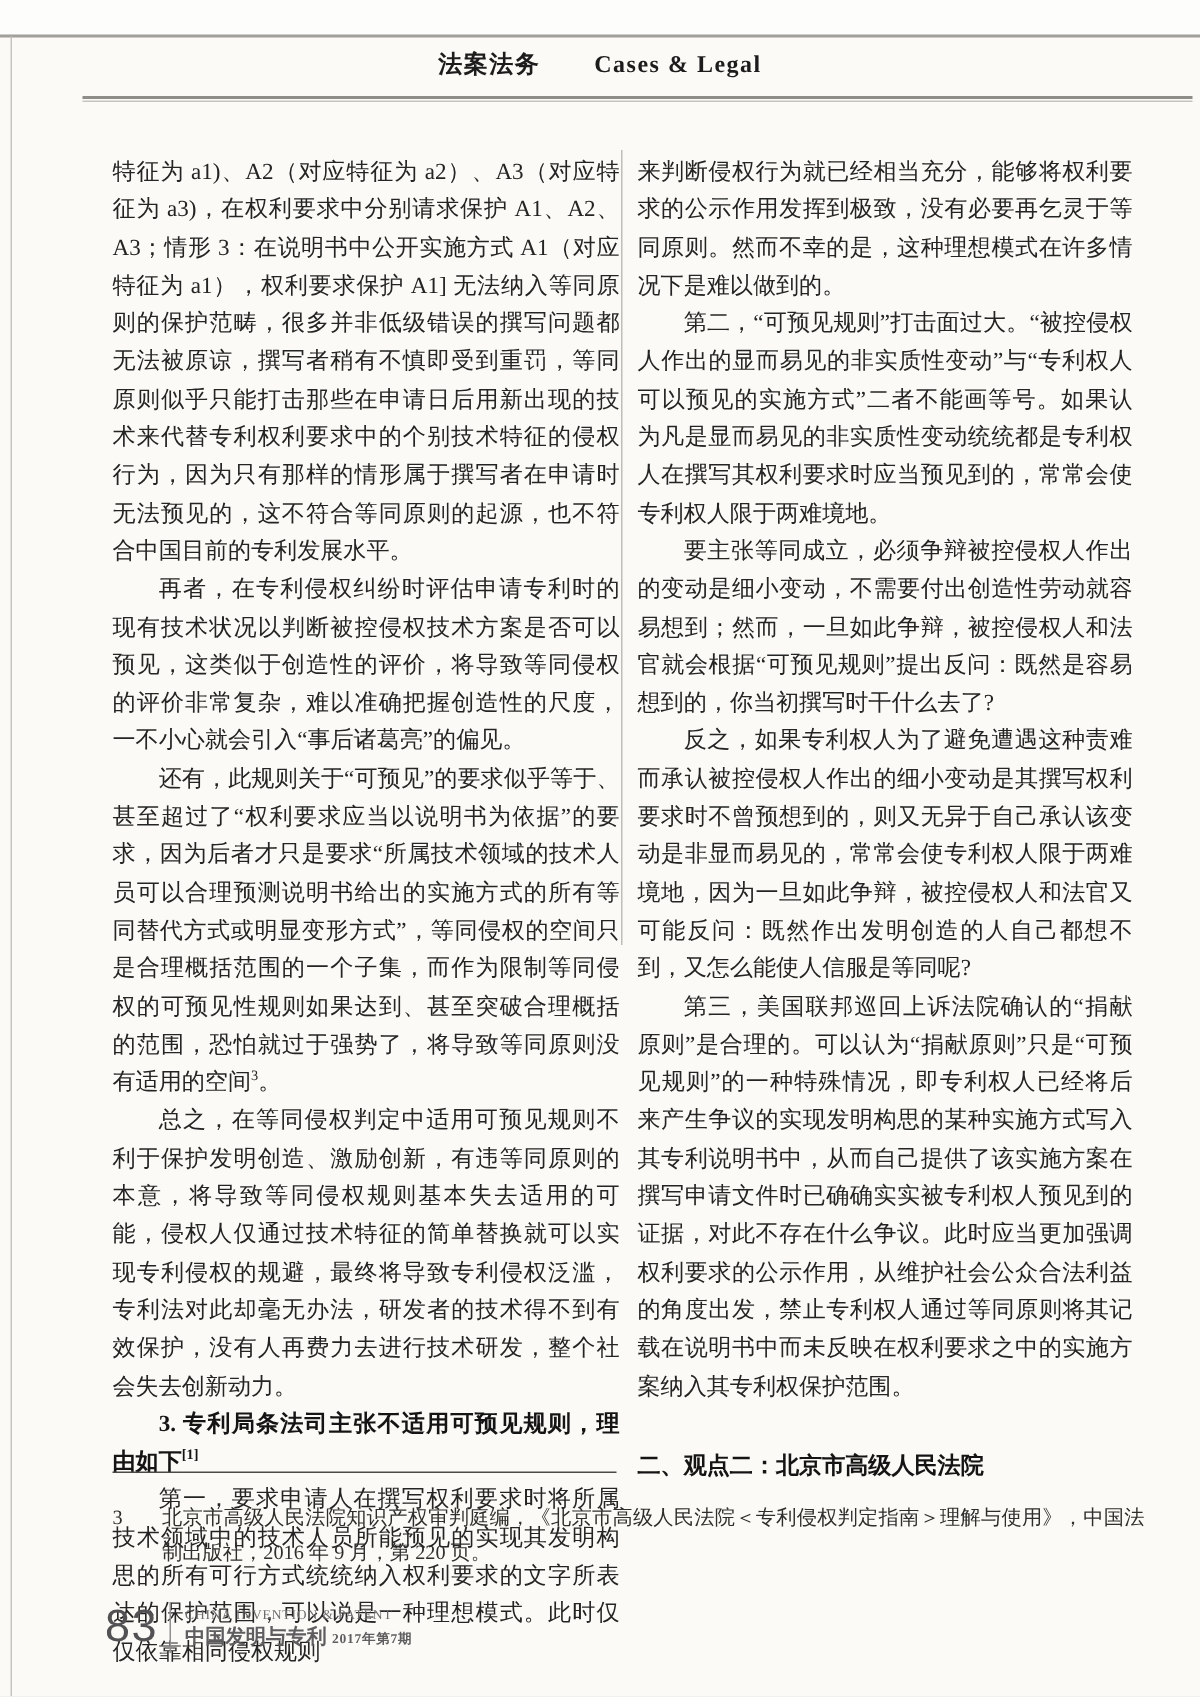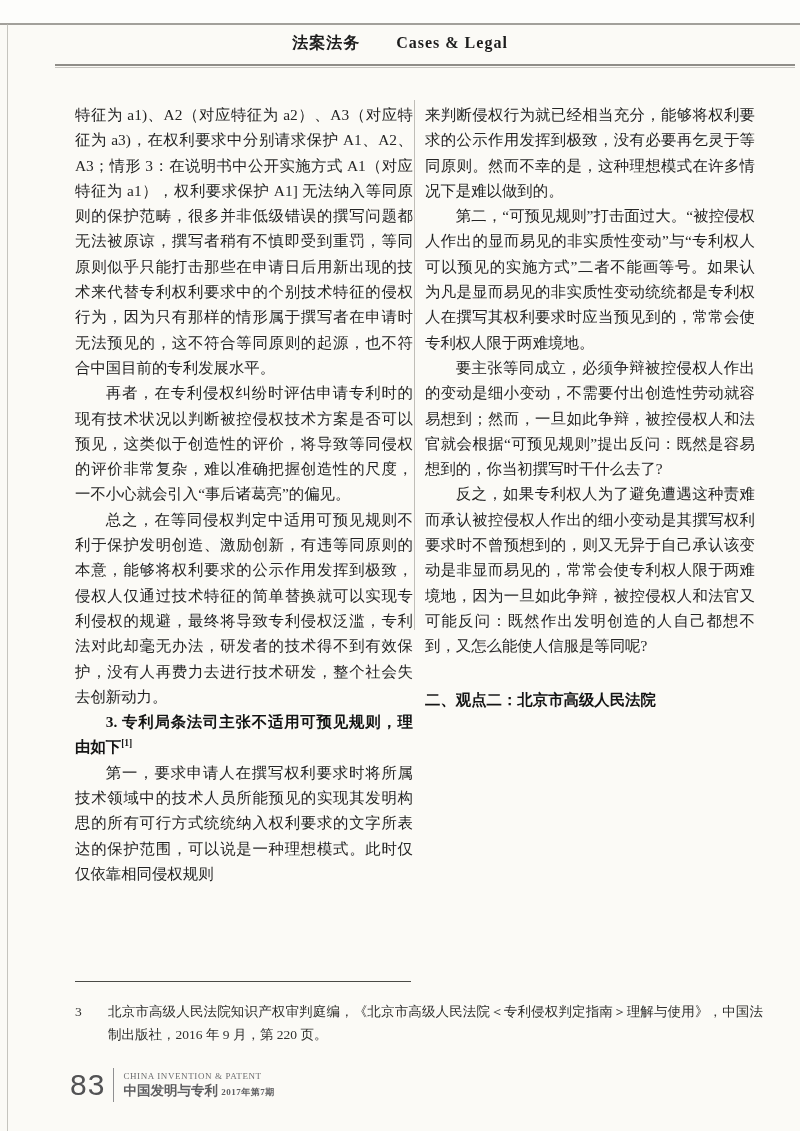--- a/index.html
+++ b/index.html
@@ -72,29 +72,31 @@
 
   <div class="header">
     <span class="cn">法案法务</span><span class="en">Cases &amp; Legal</span>
   </div>
   <div class="header-rule"></div>
 
   <div class="columns">
     <div class="col col-left" id="col-left">
         <p class="para noindent"><span>特征为 a1)、A2（对应特征为 a2）、A3（对应特征为 a3)，在权利要求中分别请求保护 A1、A2、A3；情形 3：在说明书中公开实施方式 A1（对应特征为 a1），权利要求保护 A1] 无法纳入等同原则的保护范畴，很多并非低级错误的撰写问题都无法被原谅，撰写者稍有不慎即受到重罚，等同原则似乎只能打击那些在申请日后用新出现的技术来代替专利权利要求中的个别技术特征的侵权行为，因为只有那样的情形属于撰写者在申请时无法预见的，这不符合等同原则的起源，也不符合中国目前的专利发展水平。</span></p>
         <p class="para"><span>再者，在专利侵权纠纷时评估申请专利时的现有技术状况以判断被控侵权技术方案是否可以预见，这类似于创造性的评价，将导致等同侵权的评价非常复杂，难以准确把握创造性的尺度，一不小心就会引入“事后诸葛亮”的偏见。</span></p>
-        <p class="para"><span>总之，在等同侵权判定中适用可预见规则不利于保护发明创造、激励创新，有违等同原则的本意，能够将权利要求的公示作用发挥到极致，侵权人仅通过技术特征的简单替换就可以实现专利侵权的规避，最终将导致专利侵权泛滥，专利法对此却毫无办法，研发者的技术得不到有效保护，没有人再费力去进行技术研发，整个社会失去创新动力。</span></p>
+        <p class="para"><span>还有，此规则关于“可预见”的要求似乎等于、甚至超过了“权利要求应当以说明书为依据”的要求，因为后者才只是要求“所属技术领域的技术人员可以合理预测说明书给出的实施方式的所有等同替代方式或明显变形方式”，等同侵权的空间只是合理概括范围的一个子集，而作为限制等同侵权的可预见性规则如果达到、甚至突破合理概括的范围，恐怕就过于强势了，将导致等同原则没有适用的空间</span><sup>3</sup><span>。</span></p>
+        <p class="para"><span>总之，在等同侵权判定中适用可预见规则不利于保护发明创造、激励创新，有违等同原则的本意，将导致等同侵权规则基本失去适用的可能，侵权人仅通过技术特征的简单替换就可以实现专利侵权的规避，最终将导致专利侵权泛滥，专利法对此却毫无办法，研发者的技术得不到有效保护，没有人再费力去进行技术研发，整个社会失去创新动力。</span></p>
         <p class="para h2"><span>3. 专利局条法司主张不适用可预见规则，理由如下</span><sup>[1]</sup></p>
         <p class="para"><span>第一，要求申请人在撰写权利要求时将所属技术领域中的技术人员所能预见的实现其发明构思的所有可行方式统统纳入权利要求的文字所表达的保护范围，可以说是一种理想模式。此时仅仅依靠相同侵权规则</span></p>
       </div>
     <div class="col col-right" id="col-right">
         <p class="para noindent"><span>来判断侵权行为就已经相当充分，能够将权利要求的公示作用发挥到极致，没有必要再乞灵于等同原则。然而不幸的是，这种理想模式在许多情况下是难以做到的。</span></p>
         <p class="para"><span>第二，“可预见规则”打击面过大。“被控侵权人作出的显而易见的非实质性变动”与“专利权人可以预见的实施方式”二者不能画等号。如果认为凡是显而易见的非实质性变动统统都是专利权人在撰写其权利要求时应当预见到的，常常会使专利权人限于两难境地。</span></p>
         <p class="para"><span>要主张等同成立，必须争辩被控侵权人作出的变动是细小变动，不需要付出创造性劳动就容易想到；然而，一旦如此争辩，被控侵权人和法官就会根据“可预见规则”提出反问：既然是容易想到的，你当初撰写时干什么去了?</span></p>
         <p class="para"><span>反之，如果专利权人为了避免遭遇这种责难而承认被控侵权人作出的细小变动是其撰写权利要求时不曾预想到的，则又无异于自己承认该变动是非显而易见的，常常会使专利权人限于两难境地，因为一旦如此争辩，被控侵权人和法官又可能反问：既然作出发明创造的人自己都想不到，又怎么能使人信服是等同呢?</span></p>
+        <p class="para"><span>第三，美国联邦巡回上诉法院确认的“捐献原则”是合理的。可以认为“捐献原则”只是“可预见规则”的一种特殊情况，即专利权人已经将后来产生争议的实现发明构思的某种实施方式写入其专利说明书中，从而自己提供了该实施方案在撰写申请文件时已确确实实被专利权人预见到的证据，对此不存在什么争议。此时应当更加强调权利要求的公示作用，从维护社会公众合法利益的角度出发，禁止专利权人通过等同原则将其记载在说明书中而未反映在权利要求之中的实施方案纳入其专利权保护范围。</span></p>
         <p class="para h1 noindent"><span>二、观点二：北京市高级人民法院</span></p>
       </div>
   </div>
   <div class="gutter-line"></div>
 
   <div class="footnote-rule"></div>
   <div class="footnote">
     <span class="fn-marker">3</span>
     <span class="fn-text">北京市高级人民法院知识产权审判庭编，《北京市高级人民法院＜专利侵权判定指南＞理解与使用》，中国法制出版社，2016 年 9 月，第 220 页。</span>
   </div>

